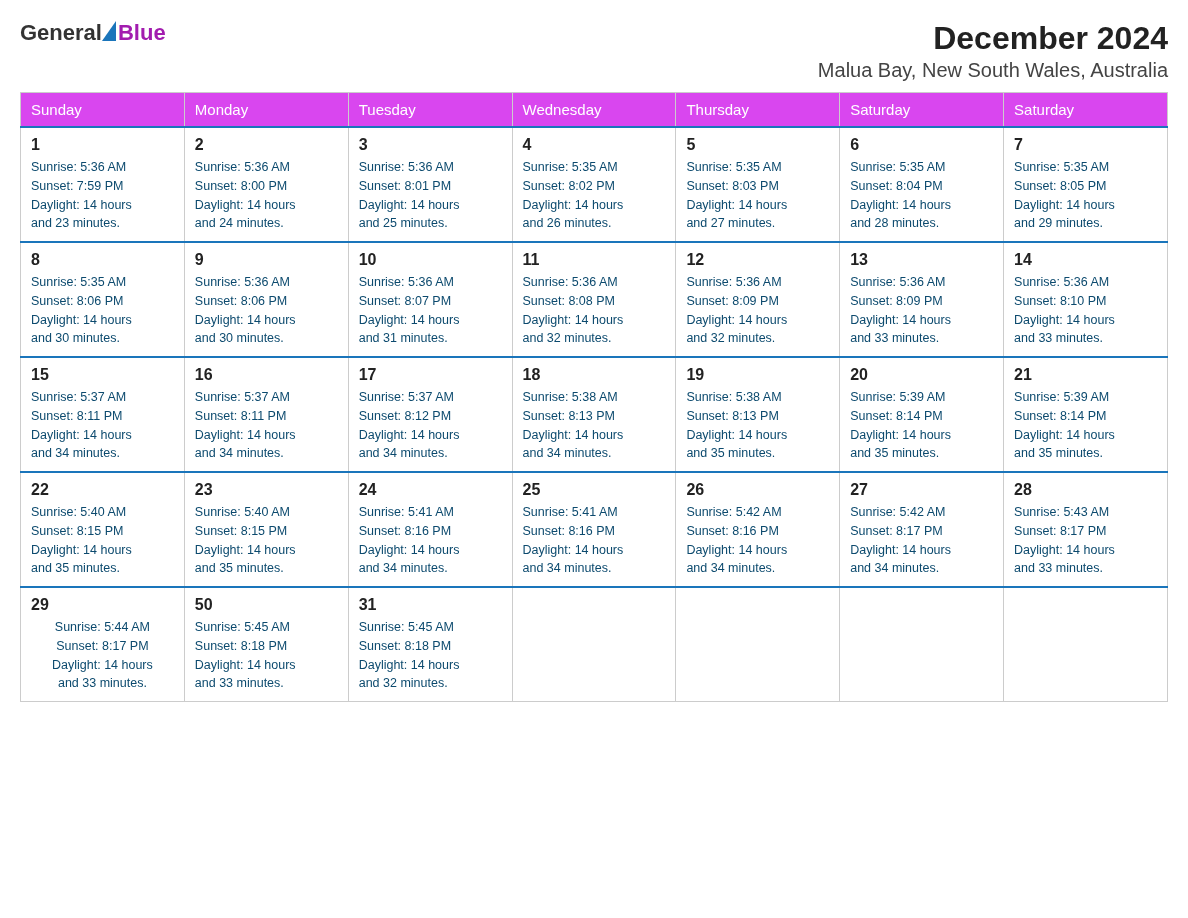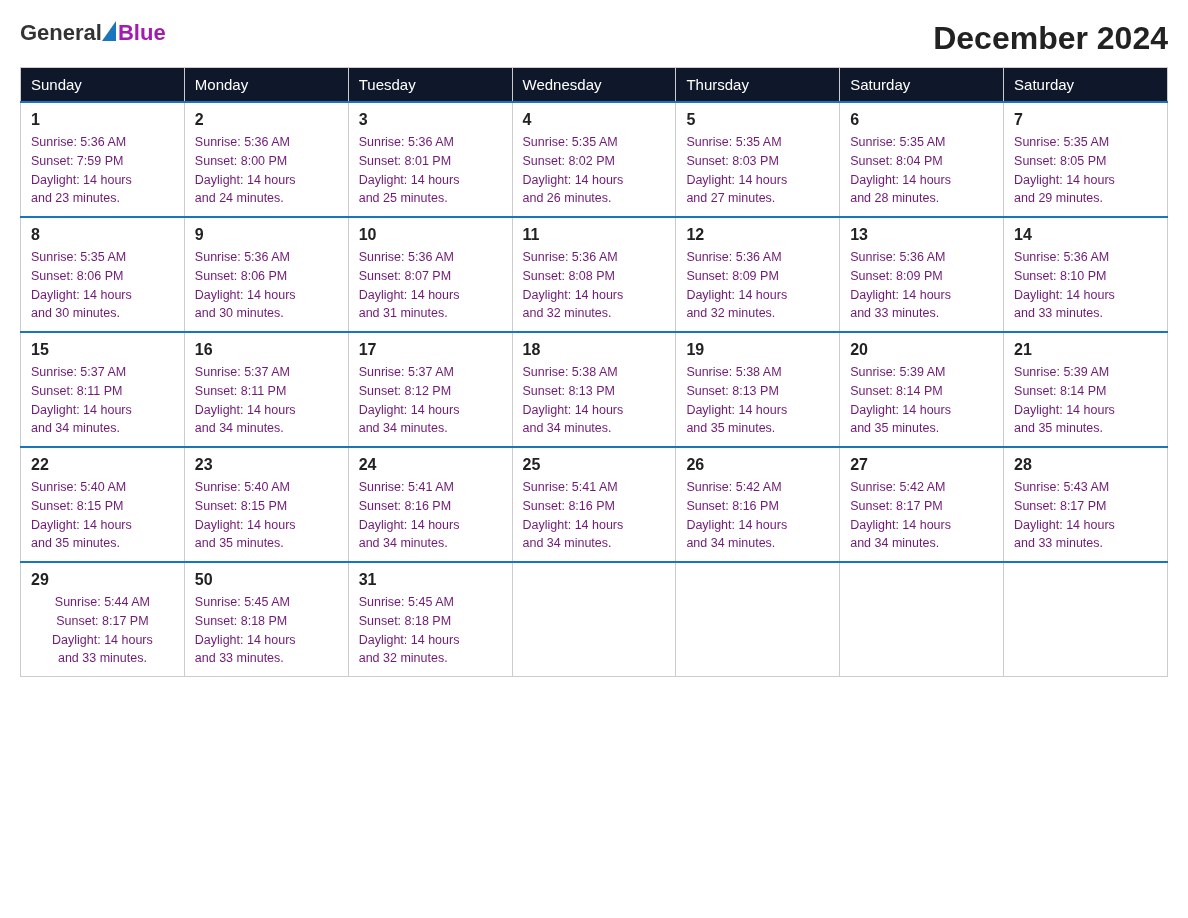--- a/index.html
+++ b/index.html
@@ -46,21 +46,21 @@
       font-size: 20px;
       color: #444;
       margin-top: 2px;
     }
     .calendar {
       width: 100%;
       border-collapse: collapse;
       margin-top: 10px;
     }
     .calendar th {
-      background-color: #0f172a;
+      background-color: #d946ef;
       color: #fff;
       padding: 8px 10px;
       text-align: left;
       font-size: 15px;
       font-weight: normal;
       border: 1px solid #ccc;
     }
     .calendar td {
       vertical-align: top;
       padding: 8px 10px;
@@ -74,21 +74,21 @@
     .day-number {
       font-size: 16px;
       font-weight: bold;
       display: block;
       margin-bottom: 4px;
       color: #222;
     }
     .day-info {
       font-size: 12.5px;
       line-height: 1.5;
-      color: #701a75;
+      color: #0c4a6e;
     }
     .calendar tr {
       border-bottom: 2px solid #1a75bb;
     }
     .calendar tbody tr:last-child {
       border-bottom: 1px solid #ccc;
       padding-left: 48px;
     }
     .logo-wrapper {
       display: flex;
@@ -111,20 +111,21 @@
     <div class="logo-row1">
       <span class="logo-text-general">General</span>
       <span class="logo-triangle"></span>
     </div>
     <div class="logo-row2">
       <span class="logo-blue">Blue</span>
     </div>
   </div>
   <div class="title-section">
     <div class="month-year">December 2024</div>
+    <div class="location">Malua Bay, New South Wales, Australia</div>
   </div>
 </div>
 
 <table class="calendar">
   <thead>
     <tr>
     <th>Sunday</th>
         <th>Monday</th>
         <th>Tuesday</th>
         <th>Wednesday</th>

